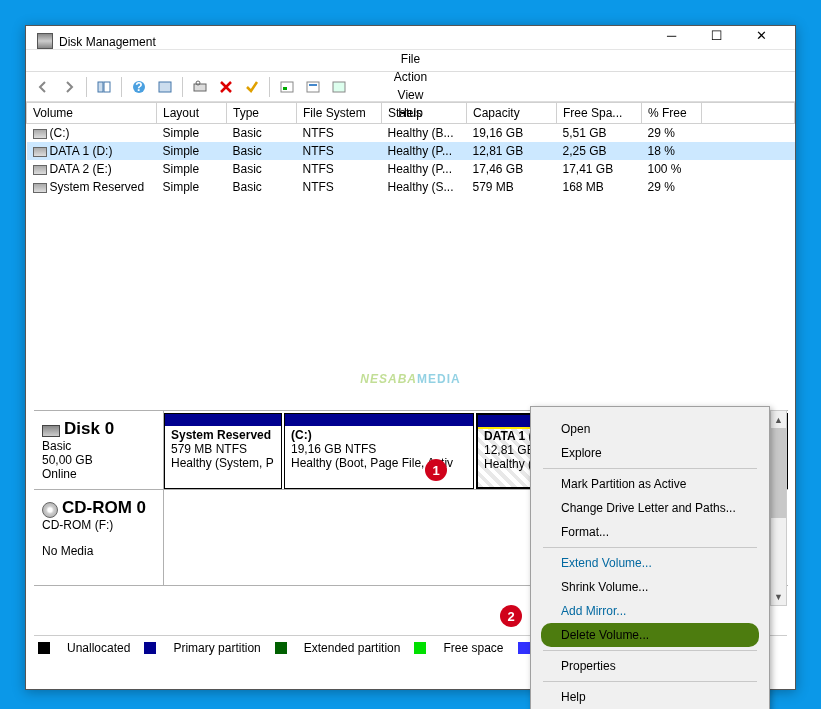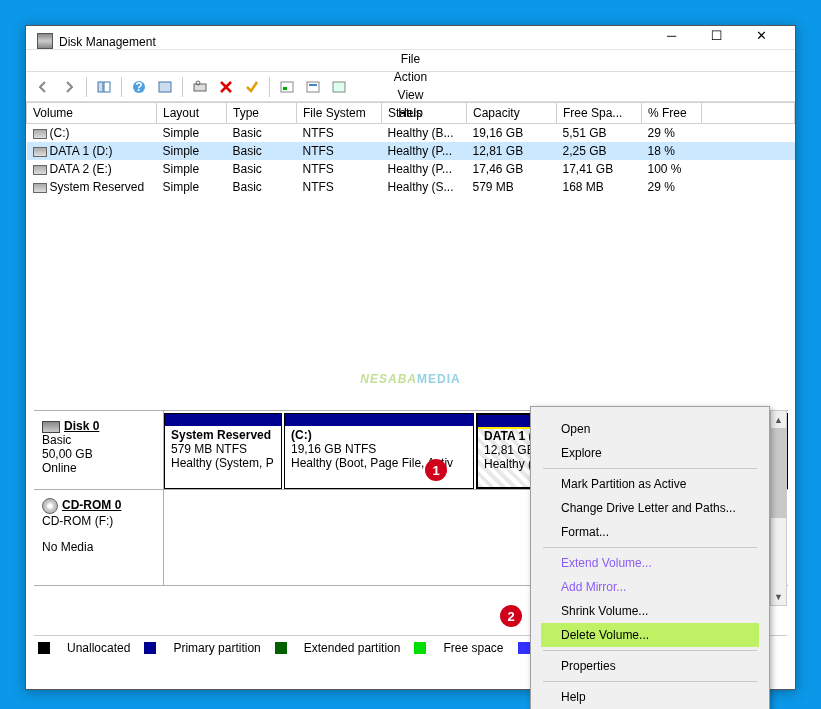--- a/index.html
+++ b/index.html
@@ -23,21 +23,21 @@
 .volume-table tr.selected td { background: #cce8ff; }
 .vol-icon { display: inline-block; width: 14px; height: 10px; background: linear-gradient(#aaa,#ddd); border: 1px solid #666; margin-right: 3px; vertical-align: middle; }
 
 .watermark { position: absolute; left: 50%; top: 330px; transform: translateX(-50%); font-size: 30px; font-weight: 700; opacity: 0.5; letter-spacing: 1px; }
 .watermark .n1 { color: #87bf30; font-style: italic; }
 .watermark .n2 { color: #2aa5c9; }
 
 .disk-area { position: absolute; left: 8px; top: 384px; width: 754px; border-top: 1px solid #b0b0b0; }
 .disk-row { display: flex; border-bottom: 1px solid #b0b0b0; }
 .disk-header { width: 130px; border-right: 1px solid #b0b0b0; padding: 8px 8px; font-size: 11px; }
-.disk-header b { font-size: 12px; text-decoration: underline; }
+.disk-header b { font-size: 17px; }
 .disk-icon { display: inline-block; width: 18px; height: 12px; background: linear-gradient(#888,#ccc); border: 1px solid #444; margin-right: 4px; vertical-align: middle; }
 .cd-icon { width: 16px; height: 16px; border-radius: 50%; background: radial-gradient(circle,#fff 20%,#ccc 40%,#aaa 90%); border: 1px solid #666; }
 .partitions { display: flex; flex: 1; padding: 2px 0 0 0; gap: 2px; align-items: stretch; min-height: 78px; }
 .partition { border: 1px solid #000; position: relative; padding: 14px 6px 4px 6px; font-size: 11px; overflow: hidden; }
 .partition .topbar { position: absolute; top: 0; left: 0; right: 0; height: 12px; background: #000090; }
 .partition.selected { background: repeating-linear-gradient(45deg,#e8e8e8,#e8e8e8 4px,#fff 4px,#fff 8px); border: 2px solid #000; }
 .partition.selected .topbar { height: 14px; border: 2px solid #ffeb00; border-top: none; border-left: none; border-right: none; background: #000090; }
 .part-green-edge { position: absolute; top: 0; right: -3px; width: 4px; height: 100%; background: #0a0; }
 .scrollbar { position: absolute; right: 8px; top: 384px; width: 17px; height: 196px; background: #f0f0f0; border: 1px solid #ccc; }
 .scroll-up,.scroll-down { height: 17px; display: flex; align-items: center; justify-content: center; font-size: 9px; color: #555; background: #f0f0f0; }
@@ -45,22 +45,22 @@
 
 .legend { position: absolute; left: 8px; bottom: 30px; right: 8px; height: 24px; display: flex; align-items: center; gap: 14px; padding: 0 4px; border-top: 1px solid #ccc; background: #fff; }
 .legend .sw { width: 12px; height: 12px; display: inline-block; margin-right: 3px; vertical-align: middle; }
 
 .callout { position: absolute; width: 22px; height: 22px; border-radius: 50%; background: #d0021b; color: #fff; font-weight: bold; display: flex; align-items: center; justify-content: center; font-size: 13px; z-index: 20; }
 .c1 { left: 425px; top: 459px; }
 .c2 { left: 500px; top: 605px; }
 
 .context-menu { position: absolute; left: 530px; top: 406px; width: 240px; background: #f0f0f0; border: 1px solid #a0a0a0; box-shadow: 2px 2px 6px rgba(0,0,0,0.3); z-index: 15; padding: 10px; }
 .context-menu .item { padding: 5px 20px; color: #000; }
-.context-menu .item.disabled { color: #8b5cf6; }
-.context-menu .item.highlight { background: #bef264; }
+.context-menu .item.disabled { color: #0369a1; }
+.context-menu .item.highlight { background: #4d7c0f; border-radius: 10px; }
 .context-menu hr { border: none; border-top: 1px solid #c8c8c8; margin: 3px 2px; }
 </style>
 </head>
 <body>
 
 <div class="window">
   <div class="titlebar">
     <div class="icon"></div>
     <div class="title">Disk Management</div>
     <div class="win-ctrls">
@@ -277,20 +277,20 @@
 
 <div class="context-menu">
   <div class="item">Open</div>
   <div class="item">Explore</div>
   <hr>
   <div class="item">Mark Partition as Active</div>
   <div class="item">Change Drive Letter and Paths...</div>
   <div class="item">Format...</div>
   <hr>
   <div class="item disabled">Extend Volume...</div>
+  <div class="item">Shrink Volume...</div>
   <div class="item disabled">Add Mirror...</div>
-  <div class="item">Shrink Volume...</div>
   <div class="item highlight">Delete Volume...</div>
   <hr>
   <div class="item">Properties</div>
   <hr>
   <div class="item">Help</div>
 </div>
 
 </body></html>

